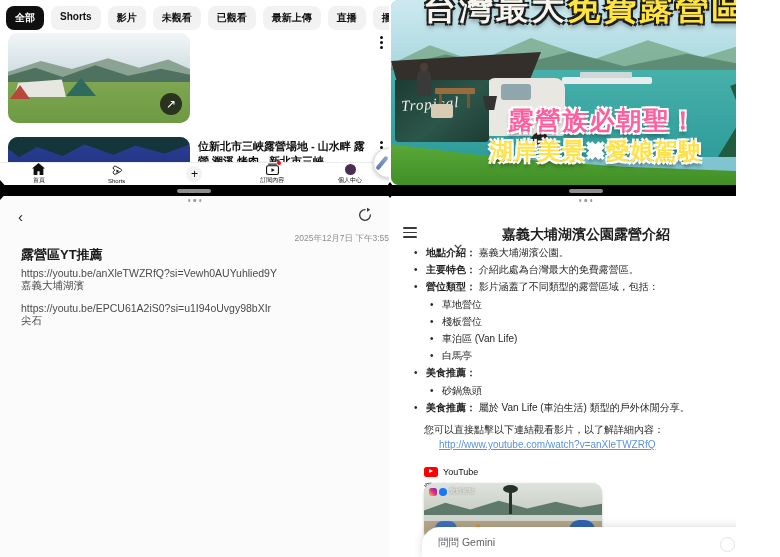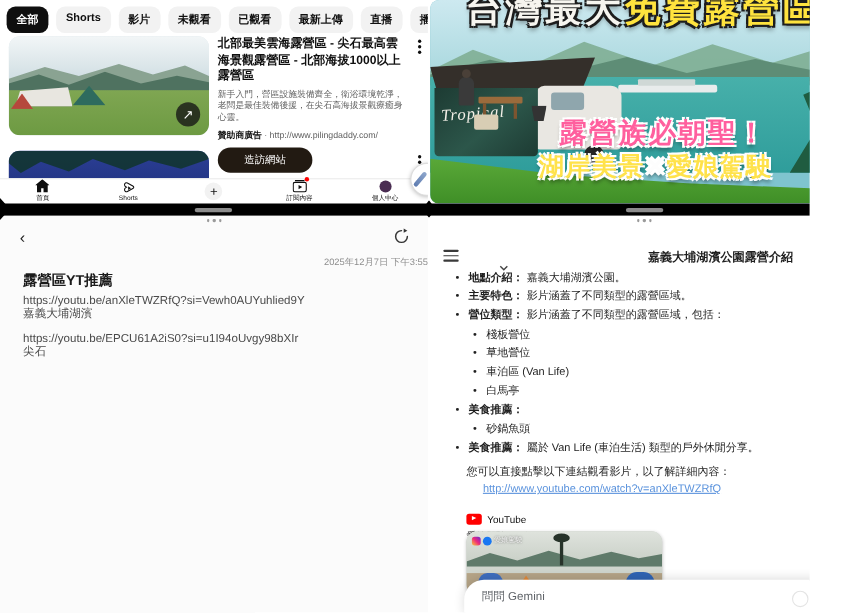--- a/index.html
+++ b/index.html
@@ -91,21 +91,21 @@
   .n-redo { position:absolute; right:16px; top:11px; width:16px; height:16px; }
   .n-date { position:absolute; left:0; top:37px; width:100%; text-align:right; font-size:8.5px; color:#8d8d8d; }
   .n-title { position:absolute; left:21px; top:50px; font-size:13px; font-weight:bold; color:#1a1a1a; }
   .n-body { position:absolute; left:21px; top:71px; width:340px; font-size:10.5px; color:#4a4a4a; line-height:1.18; }
   .n-body .grp { margin-bottom:10px; }
 
   
   #win-gemini { left:391px; top:196px; width:389px; height:361px; background:#fff; }
   .g-menu { position:absolute; left:12px; top:31px; width:14px; }
   .g-menu i { display:block; height:1.6px; background:#3a3a3a; margin-bottom:3px; border-radius:1px; }
-  .g-title { position:absolute; left:60px; top:30px; width:270px; text-align:right; font-size:11px; font-weight:bold; color:#1f1f1f; }
+  .g-title { position:absolute; left:60px; top:30px; width:270px; text-align:center; font-size:14px; font-weight:bold; color:#1f1f1f; }
   .g-title svg { vertical-align:-1px; margin-left:3px; }
   .g-edit { position:absolute; right:13px; top:29px; }
   .g-content { position:absolute; left:33px; top:50px; width:330px; font-size:10px; color:#1f1f1f; }
   .g-content ul { list-style:none; }
   .g-content li { position:relative; margin-bottom:4px; line-height:1.32; padding-left:2px; }
   .g-content li::before { content:"•"; position:absolute; left:-10px; color:#1f1f1f; }
   .g-content li.sub { margin-left:16px; }
   .g-outro { margin-top:9px; line-height:1.4; }
   .g-link { display:inline-block; margin-top:2px; color:#5b93dd; text-decoration:underline;margin-left:15px; }
   .g-src { margin-top:17px; display:flex; align-items:center; gap:5px; }
@@ -155,35 +155,30 @@
     <div class="thumb1">
       <div class="t1-sky"></div>
       <div class="t1-mtn-far"></div>
       <div class="t1-mtn"></div>
       <div class="t1-field"></div>
       <div class="t1-canopy"></div>
       <div class="t1-tent"></div>
       <div class="t1-tent2"></div>
       <div class="t1-arrow">↗</div>
     </div>
-    <div class="r1-text">
-      <div class="r1-title">北部最美雲海露營區 - 尖石最高雲海景觀露營區 - 北部海拔1000以上露營區</div>
-      <div class="r1-desc">新手入門，營區設施裝備齊全，衛浴環境乾淨，老闆是最佳裝備後援，在尖石高海拔景觀療癒身心靈。</div>
-      <div class="r1-sponsor"><b>贊助商廣告</b><span> · http://www.pilingdaddy.com/</span></div>
-      <button class="r1-cta">造訪網站</button>
-    </div>
     <div class="kebab" style="top:36px;">
         <i></i>
         <i></i>
         <i></i>
       </div>
 
     <div class="thumb2">
       <div class="t2-trees"></div>
     </div>
+    <div class="r2-title">位新北市三峽露營場地 - 山水畔 露營 溯溪 烤肉 - 新北市三峽</div>
     <div class="kebab" style="top:141px;">
         <i></i>
         <i></i>
         <i></i>
       </div>
 
     <div class="navbar">
       <div class="nav-item">
         <svg width="13" height="12" viewBox="0 0 24 22">
             <path d="M12 0L0 10h3v12h7v-7h4v7h7V10h3z" fill="#0f0f0f"></path>
@@ -306,24 +301,24 @@
       <svg width="13" height="13" viewBox="0 0 24 24">
           <path d="M3 7a3 3 0 0 1 3-3h5" fill="none" stroke="#444" stroke-width="2"></path>
           <rect x="3" y="7" width="14" height="14" rx="3" fill="none" stroke="#444" stroke-width="2"></rect>
           <path d="M13 11l7-7 2 2-7 7-3 1z" fill="#444"></path>
         </svg>
     </div>
     <div class="g-content">
       <ul>
 
       <li><b>地點介紹：</b><span> 嘉義大埔湖濱公園。</span></li>
-          <li><b>主要特色：</b><span> 影片涵蓋了不同類型的露營區域。</span></li>
+          <li><b>主要特色：</b><span> 介紹此處為台灣最大的免費露營區。</span></li>
           <li><b>營位類型：</b><span> 影片涵蓋了不同類型的露營區域，包括：</span></li>
+          <li class="sub"><b></b><span>草地營位</span></li>
           <li class="sub"><b></b><span>棧板營位</span></li>
-          <li class="sub"><b></b><span>草地營位</span></li>
           <li class="sub"><b></b><span>車泊區 (Van Life)</span></li>
           <li class="sub"><b></b><span>白馬亭</span></li>
           <li><b>美食推薦：</b><span></span></li>
           <li class="sub"><b></b><span>砂鍋魚頭</span></li>
           <li><b>美食推薦：</b><span> 屬於 Van Life (車泊生活) 類型的戶外休閒分享。</span></li>
         </ul>
       <div class="g-outro">您可以直接點擊以下連結觀看影片，以了解詳細內容：</div>
       <a class="g-link">http://www.youtube.com/watch?v=anXleTWZRfQ</a>
       <div class="g-src">
         <div class="yt-icon"></div>

